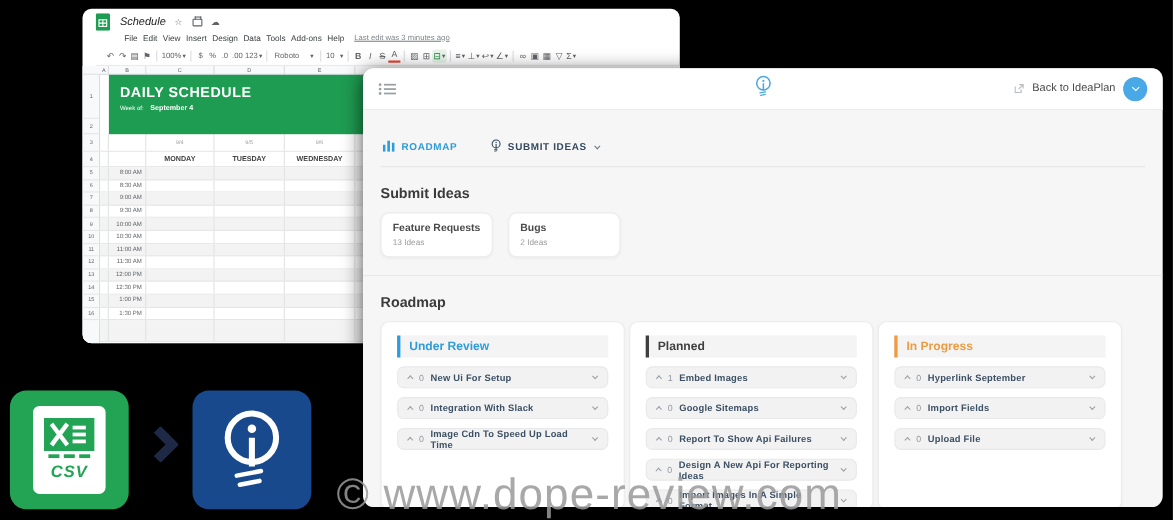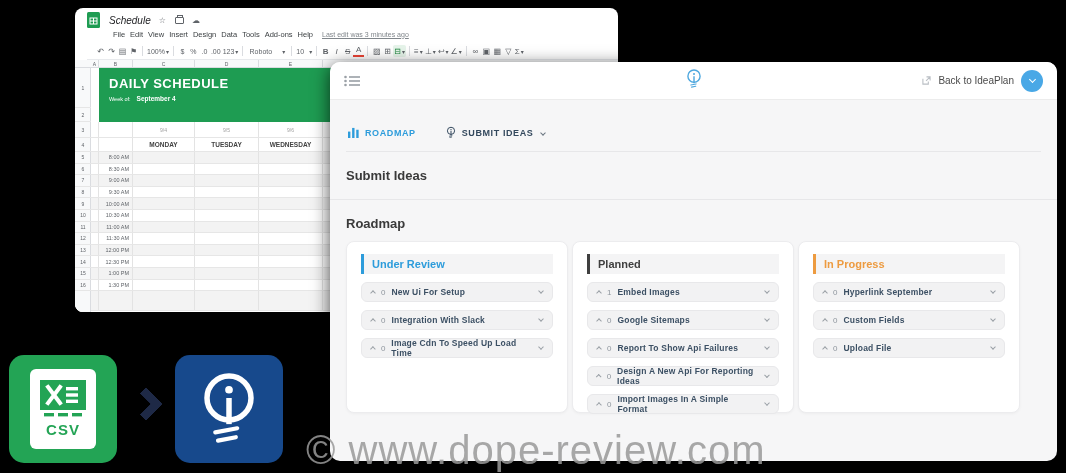--- a/index.html
+++ b/index.html
@@ -86,21 +86,21 @@
   .col-review .ip-colhead { border-color:#2d9cdb; color:#2d9cdb; }
   .col-planned .ip-colhead { border-color:#3f3f3f; color:#3f3f3f; }
   .col-progress .ip-colhead { border-color:#ed9b40; color:#ed9b40; }
   .ip-pill { margin-top:8px; height:20px; background:#f2f2f3; border:1px solid #e8e8ea; border-radius:6px; display:flex; align-items:center; padding:0 9px; gap:6px; }
   .ip-pill .chv.up { width:4px; height:4px; color:#9aa0a6; margin-top:2px; }
   .ip-votes { font-size:8px; color:#8f969e; }
   .ip-pill-title { font-size:8.5px; font-weight:bold; color:#3c5064; letter-spacing:.2px; }
   .ip-pill .chv.dn { width:4px; height:4px; color:#9aa0a6; margin-left:auto; margin-top:-2px; }
 
   
-  .tile { position:absolute; top:355px; width:108px; height:108px; border-radius:15px; display:flex; align-items:center; justify-content:center; z-index:4; }
+  .tile { position:absolute; top:355px; width:108px; height:108px; border-radius:15px; display:flex; align-items:center; justify-content:center; z-index:4;font-style:italic; }
   .tile-csv { left:9px; background:#23a455; }
   .csv-card { width:66px; height:80px; background:#fff; border-radius:6px; display:flex; flex-direction:column; align-items:center; justify-content:center; gap:3px; }
   .csv-label { font-size:15px; font-weight:bold; color:#23a455; letter-spacing:1px; }
   .flow-arrow { position:absolute; left:134px; top:392px; width:24px; height:24px; border-top:9px solid #1e2946; border-right:9px solid #1e2946; transform:rotate(45deg); border-radius:2px; z-index:4; }
   .tile-bulb { left:175px; background:#17498c; color:#fff; }
 
   
   .watermark { position:absolute; left:306px; top:428px; font-size:40px; color:#9a9a9a; opacity:.85; z-index:50; letter-spacing:1px; white-space:nowrap; }
 </style>
 </head>
@@ -415,20 +415,30 @@
               <line x1="12" y1="11" x2="12" y2="21" stroke="#34495e" stroke-width="2.4"></line>
               <line x1="7.5" y1="24" x2="15" y2="22.5" stroke="#34495e" stroke-width="2"></line>
               <line x1="8.5" y1="27" x2="14.5" y2="25.6" stroke="#34495e" stroke-width="2"></line>
             </svg>
           <span>SUBMIT IDEAS</span>
           <span class="chv"></span>
         </span>
       </div>
 
       <div class="ip-h2">Submit Ideas</div>
+      <div class="ip-cards">
+        <div class="ip-card">
+          <div class="ip-card-title">Feature Requests</div>
+          <div class="ip-card-count">13 Ideas</div>
+        </div>
+        <div class="ip-card">
+          <div class="ip-card-title">Bugs</div>
+          <div class="ip-card-count">2 Ideas</div>
+        </div>
+      </div>
 
       <div class="ip-divider"></div>
       <div class="ip-h2">Roadmap</div>
 
       <div class="ip-cols">
 
         <div class="ip-col col-review">
           <div class="ip-colhead">Under Review</div>
           <div class="ip-pill">
               <span class="chv up"></span>
@@ -488,21 +498,21 @@
           <div class="ip-colhead">In Progress</div>
           <div class="ip-pill">
               <span class="chv up"></span>
               <span class="ip-votes">0</span>
               <span class="ip-pill-title">Hyperlink September</span>
               <span class="chv dn"></span>
             </div>
           <div class="ip-pill">
               <span class="chv up"></span>
               <span class="ip-votes">0</span>
-              <span class="ip-pill-title">Custom Fields</span>
+              <span class="ip-pill-title">Import Fields</span>
               <span class="chv dn"></span>
             </div>
           <div class="ip-pill">
               <span class="chv up"></span>
               <span class="ip-votes">0</span>
               <span class="ip-pill-title">Upload File</span>
               <span class="chv dn"></span>
             </div>
         </div>
 

